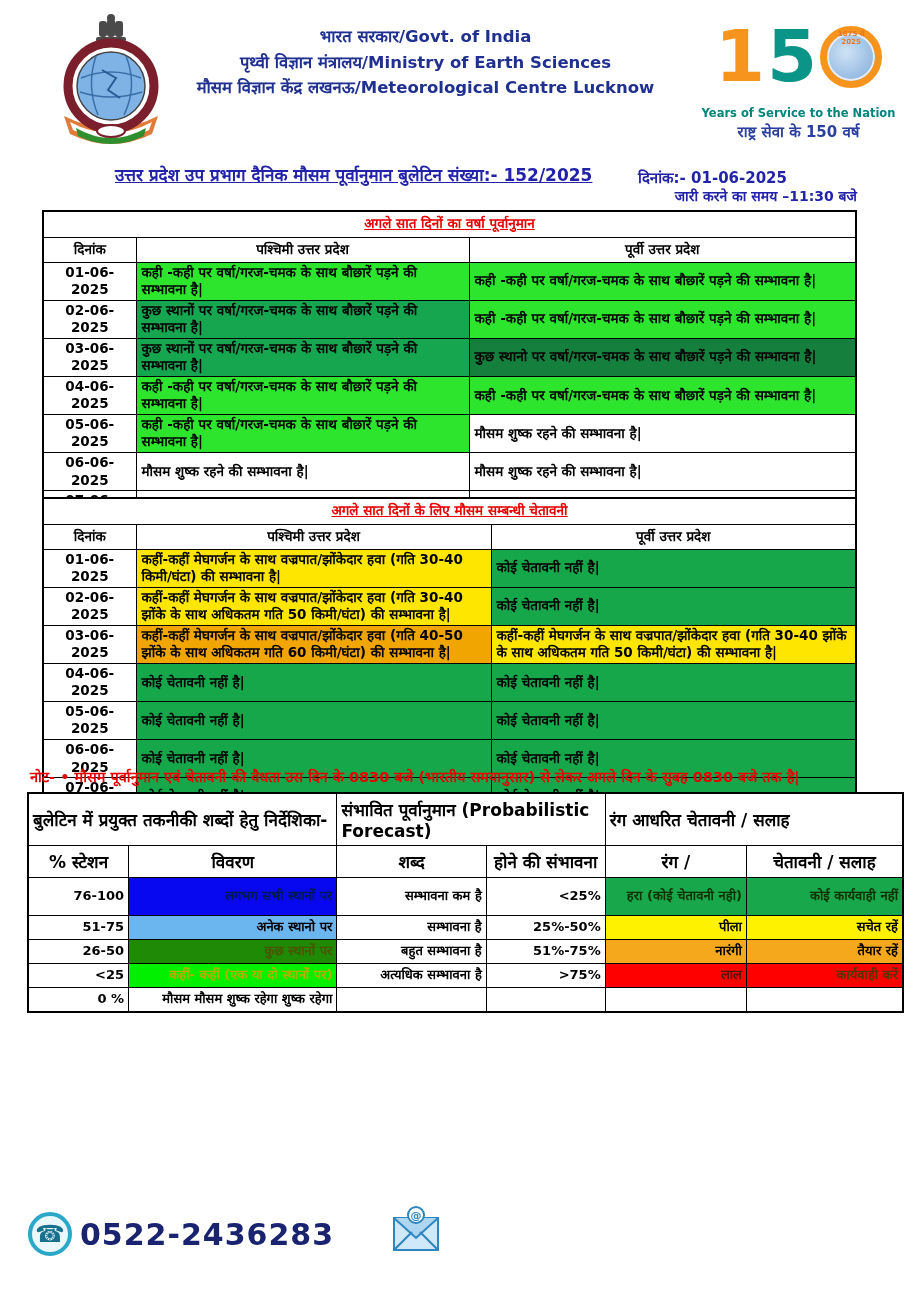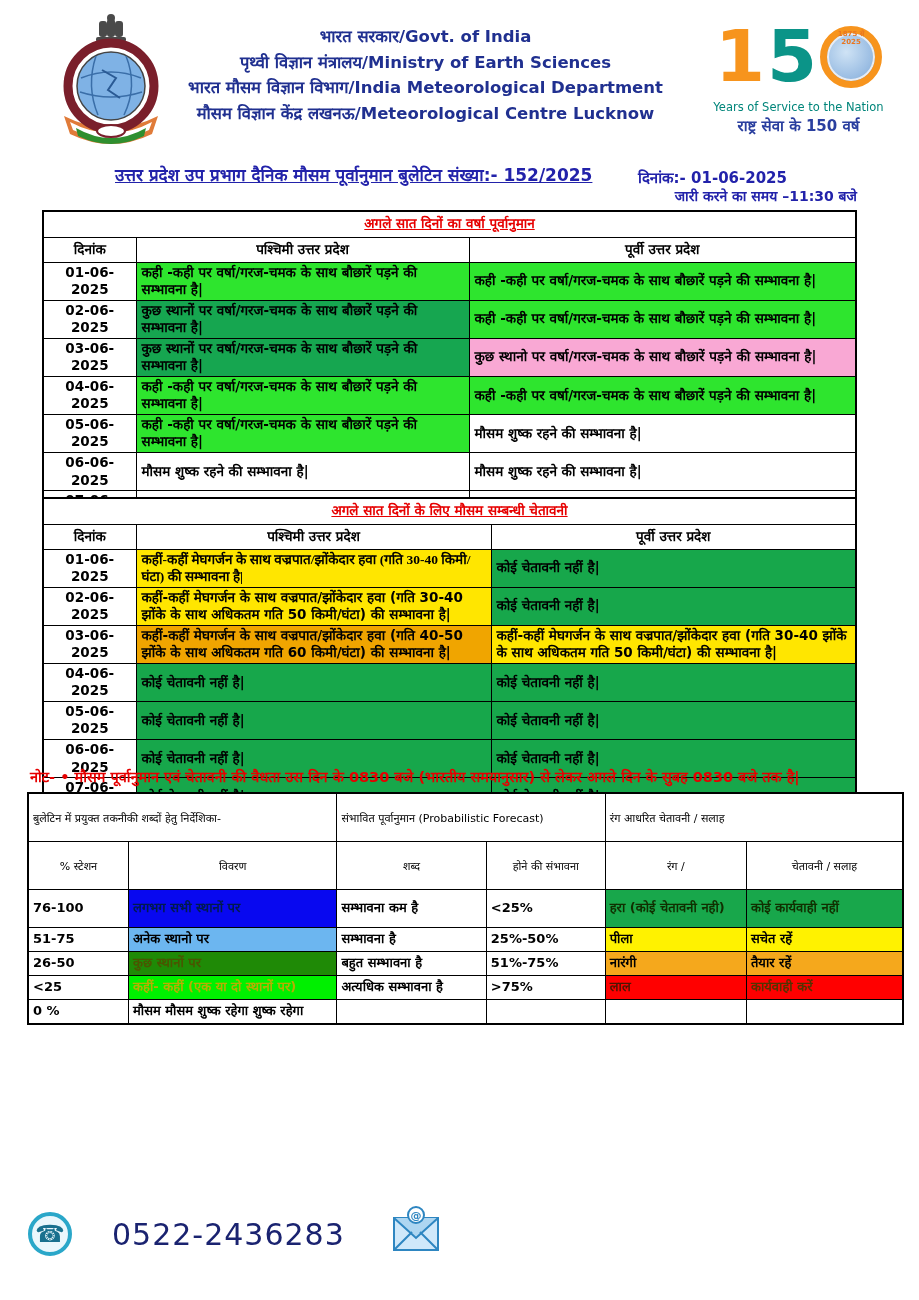--- a/index.html
+++ b/index.html
@@ -15,21 +15,21 @@
   .logo150 { position:absolute; right:8px; top:4px; width:225px; text-align:center; }
   .l150-row { display:flex; align-items:flex-end; justify-content:center; height:78px; position:relative; }
   .digit { font-size:72px; font-weight:bold; line-height:0.95; font-family:"DejaVu Sans",sans-serif; }
   .digit-one { color:#f7941d; }
   .digit-five { color:#0b9488; margin-left:2px; }
   .globe-zero { position:relative; width:62px; height:62px; margin-left:3px; margin-bottom:2px;
                 border:7px solid #f7941d; border-radius:50%;
                 background:radial-gradient(circle at 40% 40%, #cfe3f5 0%, #9dbfe4 60%, #7ba6d4 100%);
                 box-shadow:inset 0 0 0 2px #e8edf4; }
   .arc-text { position:absolute; top:-4px; left:0; right:0; font-size:7px; color:#e87722; font-weight:bold; }
-  .years-line { color:#00857a; font-weight:normal; font-size:11.5px; margin-top:10px; }
+  .years-line { color:#00857a; font-weight:bold; font-size:11.5px; margin-top:16px; }
   .hindi-line { color:#2a3f9f; font-weight:bold; font-size:15px; margin-top:1px; }
 
   
   .title-area { position:absolute; top:163px; left:0; width:100%; height:48px; }
   .bulletin-title { position:absolute; left:115px; top:0; color:#2222aa; font-weight:bold;
                     font-size:17px; text-decoration:underline; white-space:nowrap; }
   .bulletin-date { position:absolute; left:638px; top:4px; color:#2222aa; font-weight:bold; font-size:15px; }
   .issue-time { position:absolute; right:62px; top:23px; color:#2222aa; font-weight:bold; font-size:14px; }
 
   
@@ -43,32 +43,32 @@
   .head-cell { text-align:center; font-size:16px; height:25px; background:#fff; }
   .wtable td { font-size:13.5px; padding:1px 5px; line-height:1.3; }
   .date-cell { text-align:center; font-size:13px; background:#fff; }
   #t1 tbody td { height:33px; }
   #t2 tbody td { height:32px; }
 
   .note-line { position:absolute; top:766px; left:30px; width:880px;
                color:#e60000; font-weight:bold; font-size:14.5px; white-space:nowrap; }
 
   #t3 { position:absolute; top:792px; left:27px; width:877px; border:2px solid #000; }
-  #t3 th { font-size:11px; height:20px; padding:16px 4px; font-weight:normal; }
+  #t3 th { font-size:17px; height:20px; padding:4px 4px; font-weight:bold; }
   #t3 .grp { text-align:left; }
   #t3 .sub { text-align:center; }
-  #t3 td { font-size:13px; text-align:left; padding:1px 4px; height:24px; line-height:1.25; }
+  #t3 td { font-size:13px; text-align:right; padding:1px 4px; height:24px; line-height:1.25; }
   #t3 tbody tr:first-child td { height:38px; }
 
   
   .phone-group { position:absolute; left:28px; top:1212px; display:flex; align-items:center; }
   .phone-icon { width:44px; height:44px; border-radius:50%; border:4px solid #2aa7c9;
                 background:#eaf7fc; color:#19708e; font-size:24px; line-height:36px;
                 text-align:center; margin-right:8px; }
-  .phone-num { color:#1a2370; font-weight:normal; font-size:30px; letter-spacing:1px;margin-left:32px; }
+  .phone-num { color:#1a2370; font-weight:bold; font-size:30px; letter-spacing:1px; }
   .email-group { position:absolute; left:392px; top:1206px; display:flex; align-items:center; }
   .email-icon { position:relative; width:52px; height:46px; margin-right:4px; }
   .email-text { color:#1a2370; font-weight:bold; font-size:30px; }
 
   [data-interactable] { -webkit-user-select:none; }
 </style>
 </head>
 <body>
 
 <div class="page" data-interactable="false">
@@ -98,21 +98,20 @@
         <path d="M40 48 Q30 78 42 107" stroke="#3a6ea8" stroke-width="1.5" fill="none"></path>
         <path d="M70 48 Q82 78 68 107" stroke="#3a6ea8" stroke-width="1.5" fill="none"></path>
         <path d="M46 62 L60 70 L52 82 L64 90" stroke="#2a5a94" stroke-width="2" fill="none"></path>
         <ellipse cx="55" cy="123" rx="14" ry="6" fill="#ffffff" stroke="#7a1f2b" stroke-width="2"></ellipse>
       </svg>
     </div>
 
     <div class="gov-lines" data-interactable="false">
       <div data-interactable="false">भारत सरकार/Govt. of India</div>
       <div data-interactable="false">पृथ्वी विज्ञान मंत्रालय/Ministry of Earth Sciences</div>
-      <div data-interactable="false">भारत मौसम विज्ञान विभाग/India Meteorological Department</div>
       <div data-interactable="false">मौसम विज्ञान केंद्र लखनऊ/Meteorological Centre Lucknow</div>
     </div>
 
     <div class="logo150" data-interactable="false">
       <div class="l150-row" data-interactable="false">
         <span class="digit digit-one" data-interactable="false">1</span>
         <span class="digit digit-five" data-interactable="false">5</span>
         <span class="globe-zero" data-interactable="false">
           <span class="arc-text" data-interactable="false">1875 से 2025</span>
         </span>
@@ -151,21 +150,21 @@
           <td data-interactable="false" style="background: rgb(46, 229, 46);">कही -कही पर वर्षा/गरज-चमक के साथ बौछारें पड़ने की सम्भावना है|</td>
         </tr>
         <tr data-interactable="false">
           <td class="date-cell" data-interactable="false">02-06-2025</td>
           <td data-interactable="false" style="background: rgb(22, 166, 80);">कुछ स्थानों पर वर्षा/गरज-चमक के साथ बौछारें पड़ने की सम्भावना है|</td>
           <td data-interactable="false" style="background: rgb(46, 229, 46);">कही -कही पर वर्षा/गरज-चमक के साथ बौछारें पड़ने की सम्भावना है|</td>
         </tr>
         <tr data-interactable="false">
           <td class="date-cell" data-interactable="false">03-06-2025</td>
           <td data-interactable="false" style="background: rgb(22, 166, 80);">कुछ स्थानों पर वर्षा/गरज-चमक के साथ बौछारें पड़ने की सम्भावना है|</td>
-          <td data-interactable="false" style="background: #f9a8d4;">कुछ स्थानो पर वर्षा/गरज-चमक के साथ बौछारें पड़ने की सम्भावना है|</td>
+          <td data-interactable="false" style="background: #15803d;">कुछ स्थानो पर वर्षा/गरज-चमक के साथ बौछारें पड़ने की सम्भावना है|</td>
         </tr>
         <tr data-interactable="false">
           <td class="date-cell" data-interactable="false">04-06-2025</td>
           <td data-interactable="false" style="background: rgb(46, 229, 46);">कही -कही पर वर्षा/गरज-चमक के साथ बौछारें पड़ने की सम्भावना है|</td>
           <td data-interactable="false" style="background: rgb(46, 229, 46);">कही -कही पर वर्षा/गरज-चमक के साथ बौछारें पड़ने की सम्भावना है|</td>
         </tr>
         <tr data-interactable="false">
           <td class="date-cell" data-interactable="false">05-06-2025</td>
           <td data-interactable="false" style="background: rgb(46, 229, 46);">कही -कही पर वर्षा/गरज-चमक के साथ बौछारें पड़ने की सम्भावना है|</td>
           <td data-interactable="false" style="background: rgb(255, 255, 255);">मौसम शुष्क रहने की सम्भावना है|</td>
@@ -195,21 +194,21 @@
       </tr>
       <tr data-interactable="false">
         <td class="head-cell" data-interactable="false">दिनांक</td>
         <td class="head-cell" data-interactable="false">पश्चिमी उत्तर प्रदेश</td>
         <td class="head-cell" data-interactable="false">पूर्वी उत्तर प्रदेश</td>
       </tr>
     </thead>
     <tbody id="warning-body">
         <tr data-interactable="false">
           <td class="date-cell" data-interactable="false">01-06-2025</td>
-          <td data-interactable="false" style="background: rgb(255, 230, 0); font-family: Liberation Serif, serif;">कहीं-कहीं मेघगर्जन के साथ वज्रपात/झोंकेदार हवा (गति 30-40 किमी/घंटा) की सम्भावना है|</td>
+          <td data-interactable="false" style="background: rgb(255, 230, 0);">कहीं-कहीं मेघगर्जन के साथ वज्रपात/झोंकेदार हवा (गति 30-40 किमी/घंटा) की सम्भावना है|</td>
           <td data-interactable="false" style="background: rgb(23, 167, 75);">कोई चेतावनी नहीं है|</td>
         </tr>
         <tr data-interactable="false">
           <td class="date-cell" data-interactable="false">02-06-2025</td>
           <td data-interactable="false" style="background: rgb(255, 230, 0);">कहीं-कहीं मेघगर्जन के साथ वज्रपात/झोंकेदार हवा (गति 30-40 झोंके के साथ अधिकतम गति 50 किमी/घंटा) की सम्भावना है|</td>
           <td data-interactable="false" style="background: rgb(23, 167, 75);">कोई चेतावनी नहीं है|</td>
         </tr>
         <tr data-interactable="false">
           <td class="date-cell" data-interactable="false">03-06-2025</td>
           <td data-interactable="false" style="background: rgb(240, 165, 0);">कहीं-कहीं मेघगर्जन के साथ वज्रपात/झोंकेदार हवा (गति 40-50 झोंके के साथ अधिकतम गति 60  किमी/घंटा) की सम्भावना है|</td>

